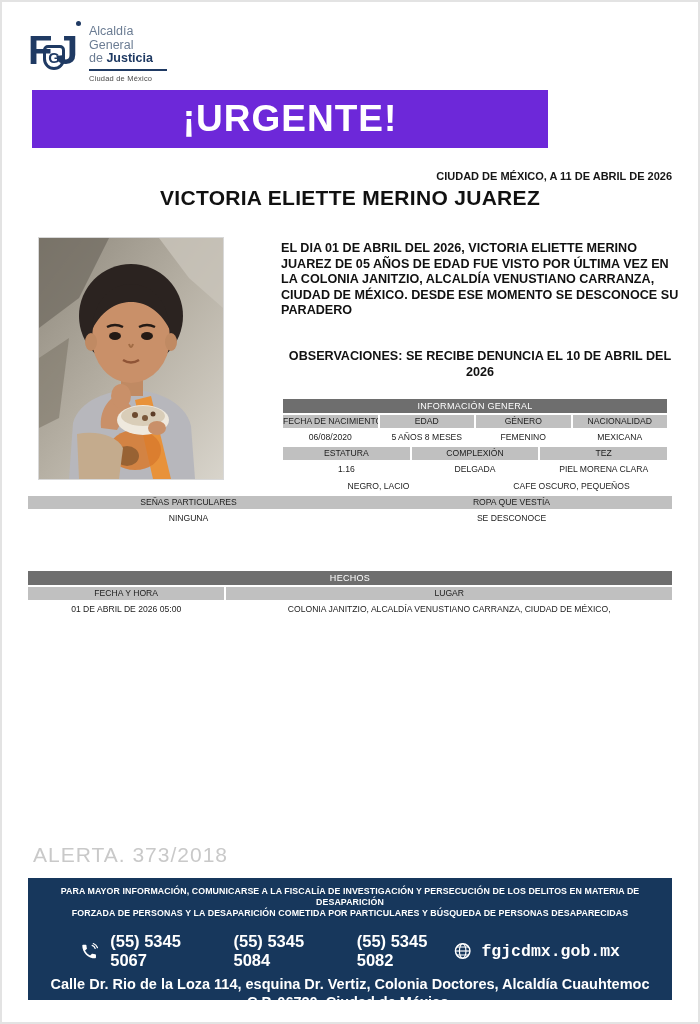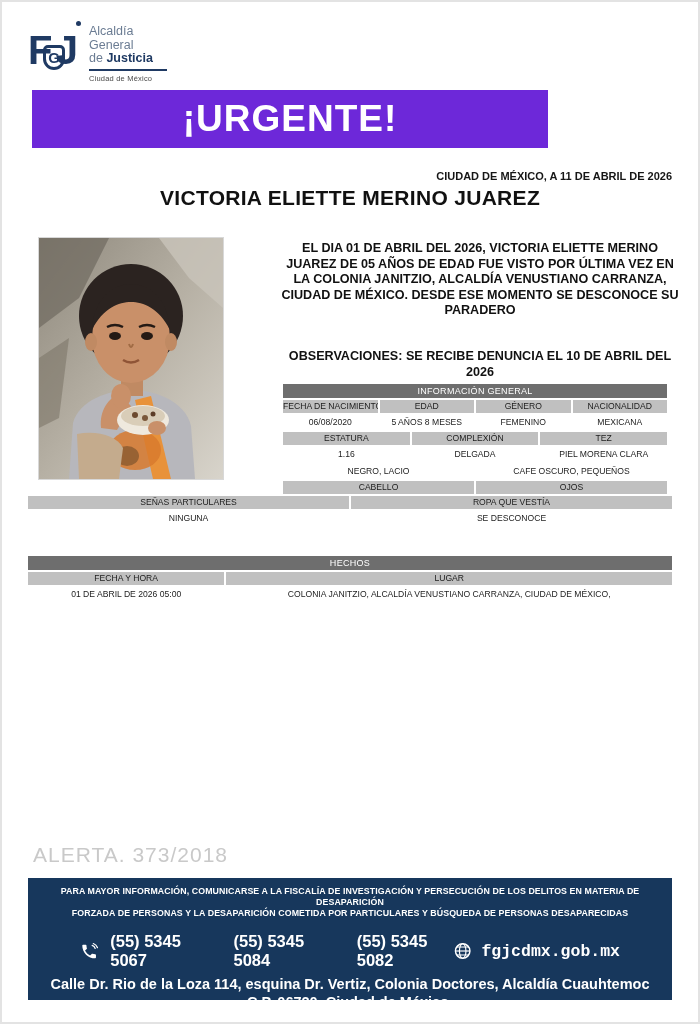--- a/index.html
+++ b/index.html
@@ -41,29 +41,29 @@
   }
 
   
   .dateline { position:absolute; right:28px; top:164px; font-size:11px; font-weight:bold; color:#161616;margin-top:6px; }
   .person-name { position:absolute; left:0; top:186px; width:700px; text-align:center; font-size:21px; font-weight:bold; color:#111; letter-spacing:0.3px; }
 
   
   .photo { position:absolute; left:38px; top:237px; width:186px; height:243px; border:1px solid #d8d8d8; background:#b9b2a6; }
 
   
-  .descr { position:absolute; left:281px; top:241px; width:398px; font-size:12.6px; font-weight:bold; text-align:center; line-height:15.6px; color:#111; }
+  .descr { position:absolute; left:281px; top:241px; width:398px; font-size:12.6px; font-weight:bold; text-align:left; line-height:15.6px; color:#111; }
   .observ { position:absolute; left:281px; top:349px; width:398px; font-size:12.6px; font-weight:bold; text-align:center; line-height:15.6px; color:#111; }
 
   
   .tbl { position:absolute; font-size:8.6px; color:#1c1c1c; }
   .tbl-info  { left:283px; top:384px; width:384px; }
   .tbl-senas { left:28px;  top:496px; width:644px; }
   .tbl-hechos{ left:28px;  top:556px; width:644px; }
-  .t-title { background:#6e6e6e; color:#ffffff; text-align:center; font-size:9px; height:14px; line-height:14px; margin-bottom:2px; letter-spacing:0.3px; }
+  .t-title { background:#6e6e6e; color:#ffffff; text-align:center; font-size:9px; height:14px; line-height:14px; margin-bottom:2px; letter-spacing:0.3px;margin-top:15px; }
   .t-row { display:flex; margin-bottom:2px; }
   .t-row.labels > div { background:#c0c0c0; height:13px; line-height:13px; text-align:center; }
   .t-row.values > div { background:#ffffff; height:15px; line-height:15px; text-align:center; }
   .t-row > div { flex:1; margin-right:2px; overflow:hidden; white-space:nowrap; }
   .t-row > div:last-child { margin-right:0; }
   .t-row.c30 > div:first-child { flex:0 0 30.5%; }
   .t-row.c30 > div:last-child  { flex:1;text-align:center; }
 
   
   .alert-no { position:absolute; left:33px; top:843px; font-size:21px; color:#c9c9c9; letter-spacing:1px; }

